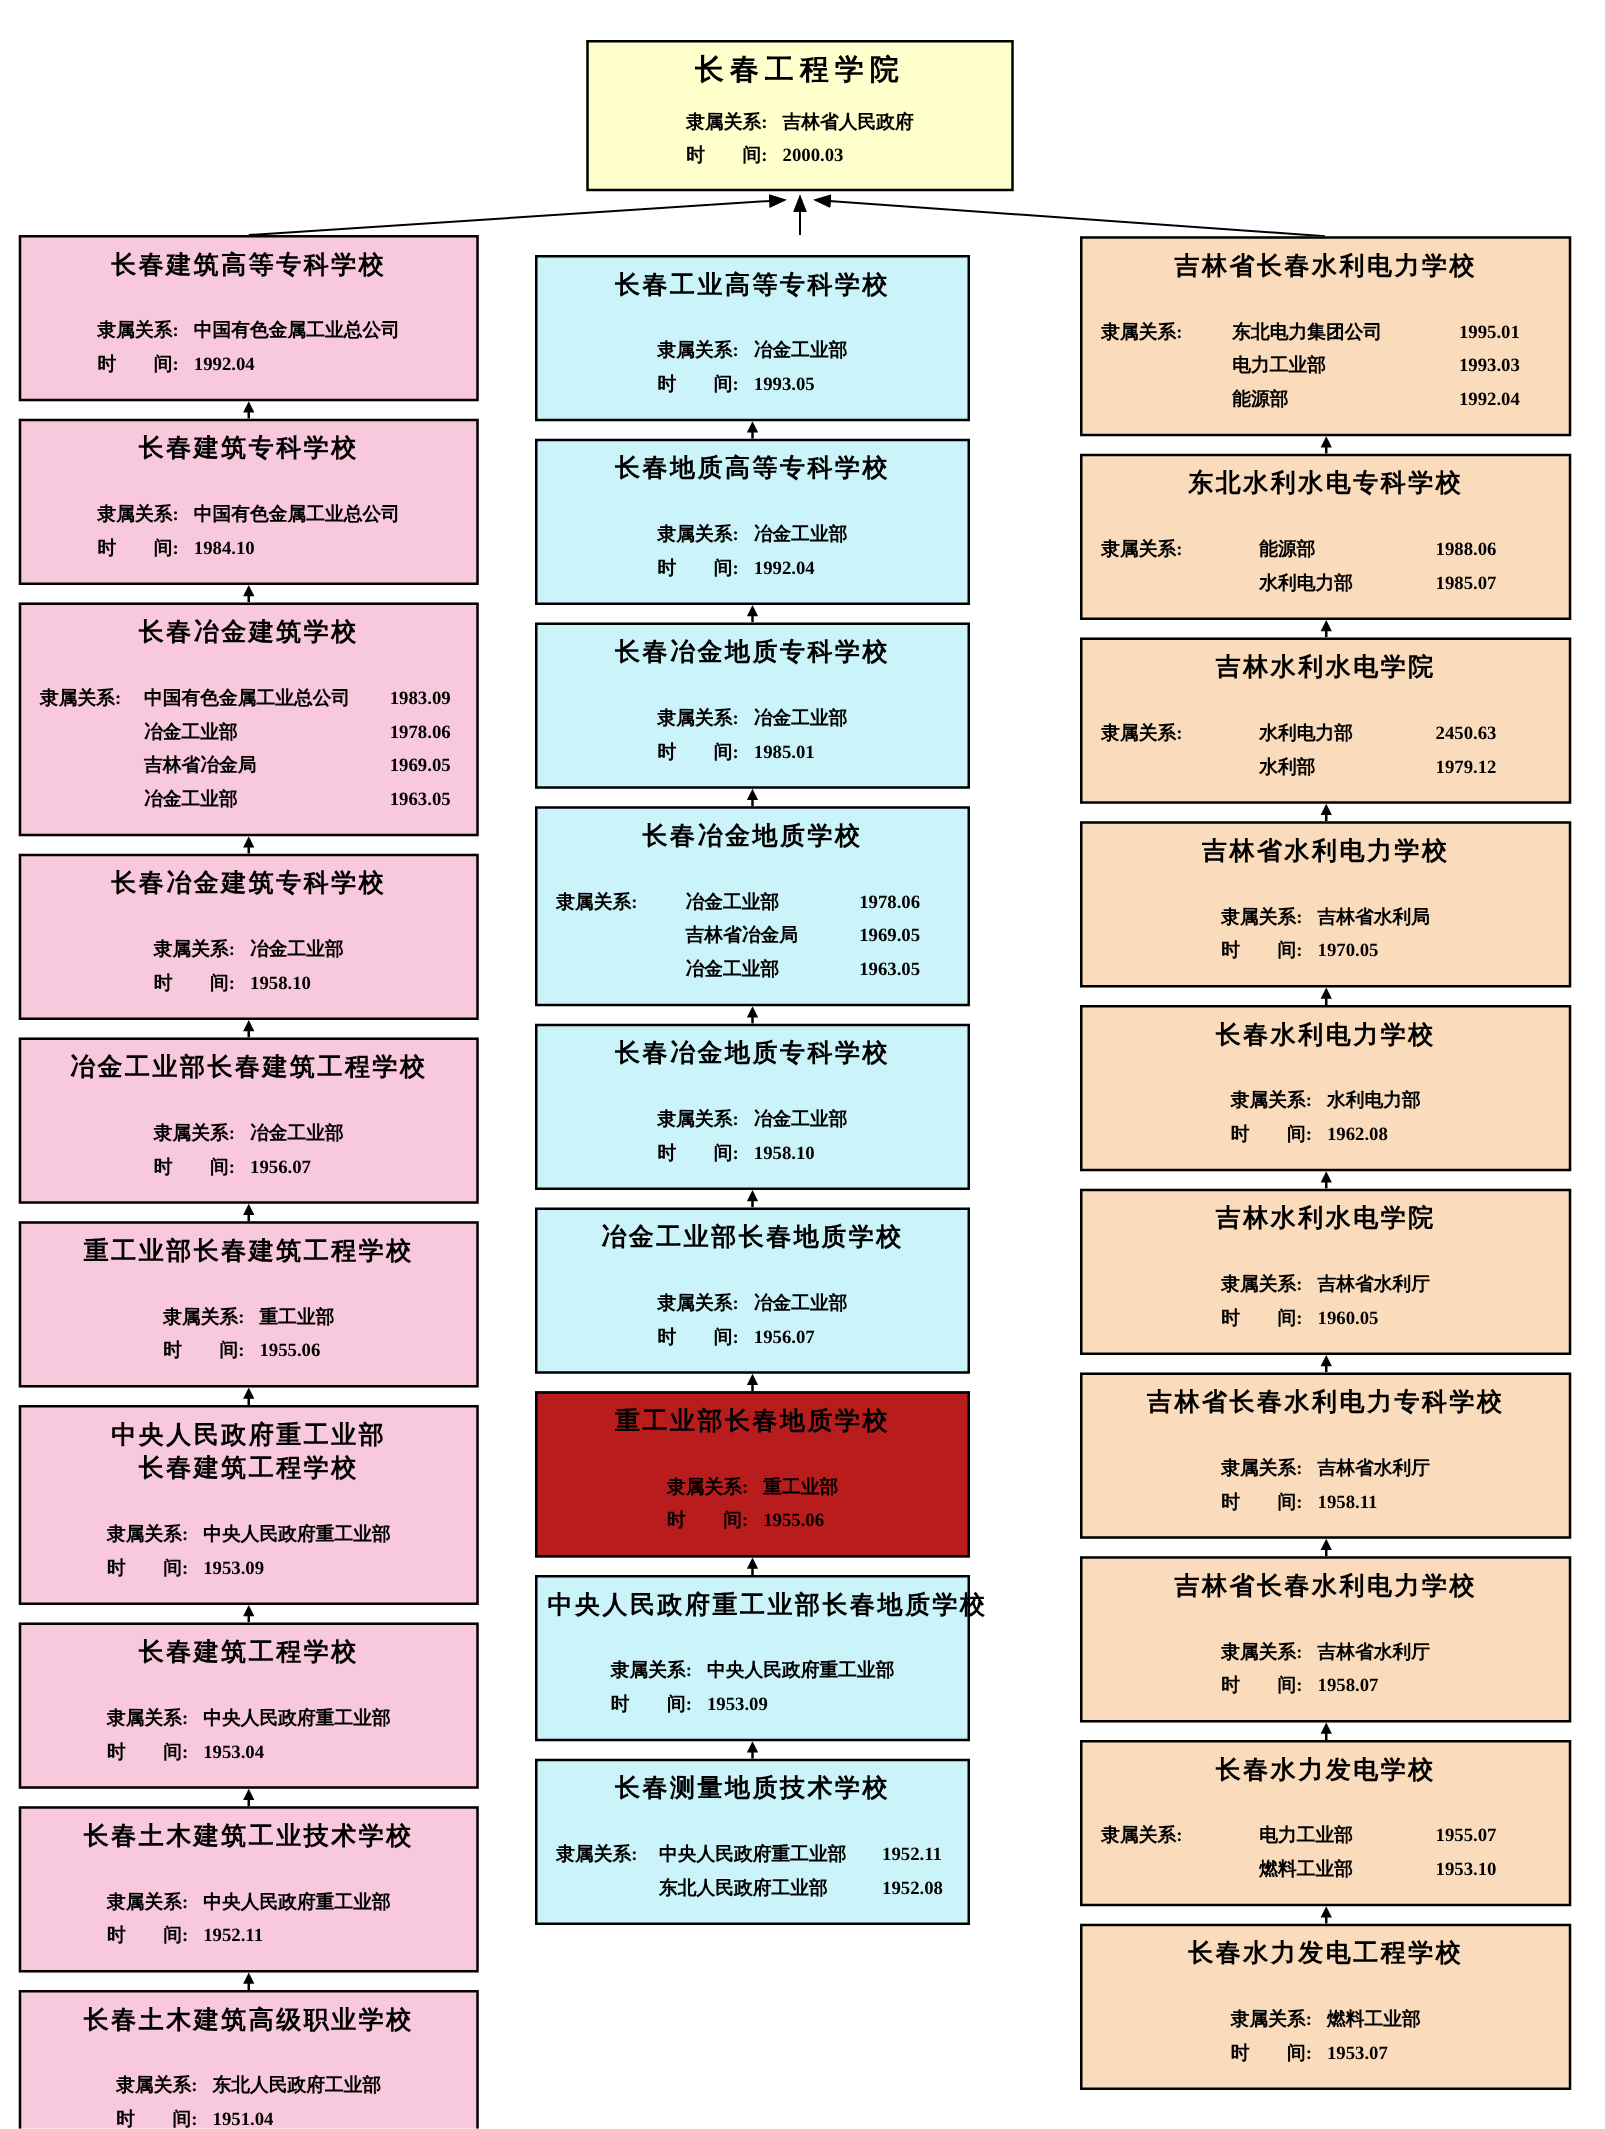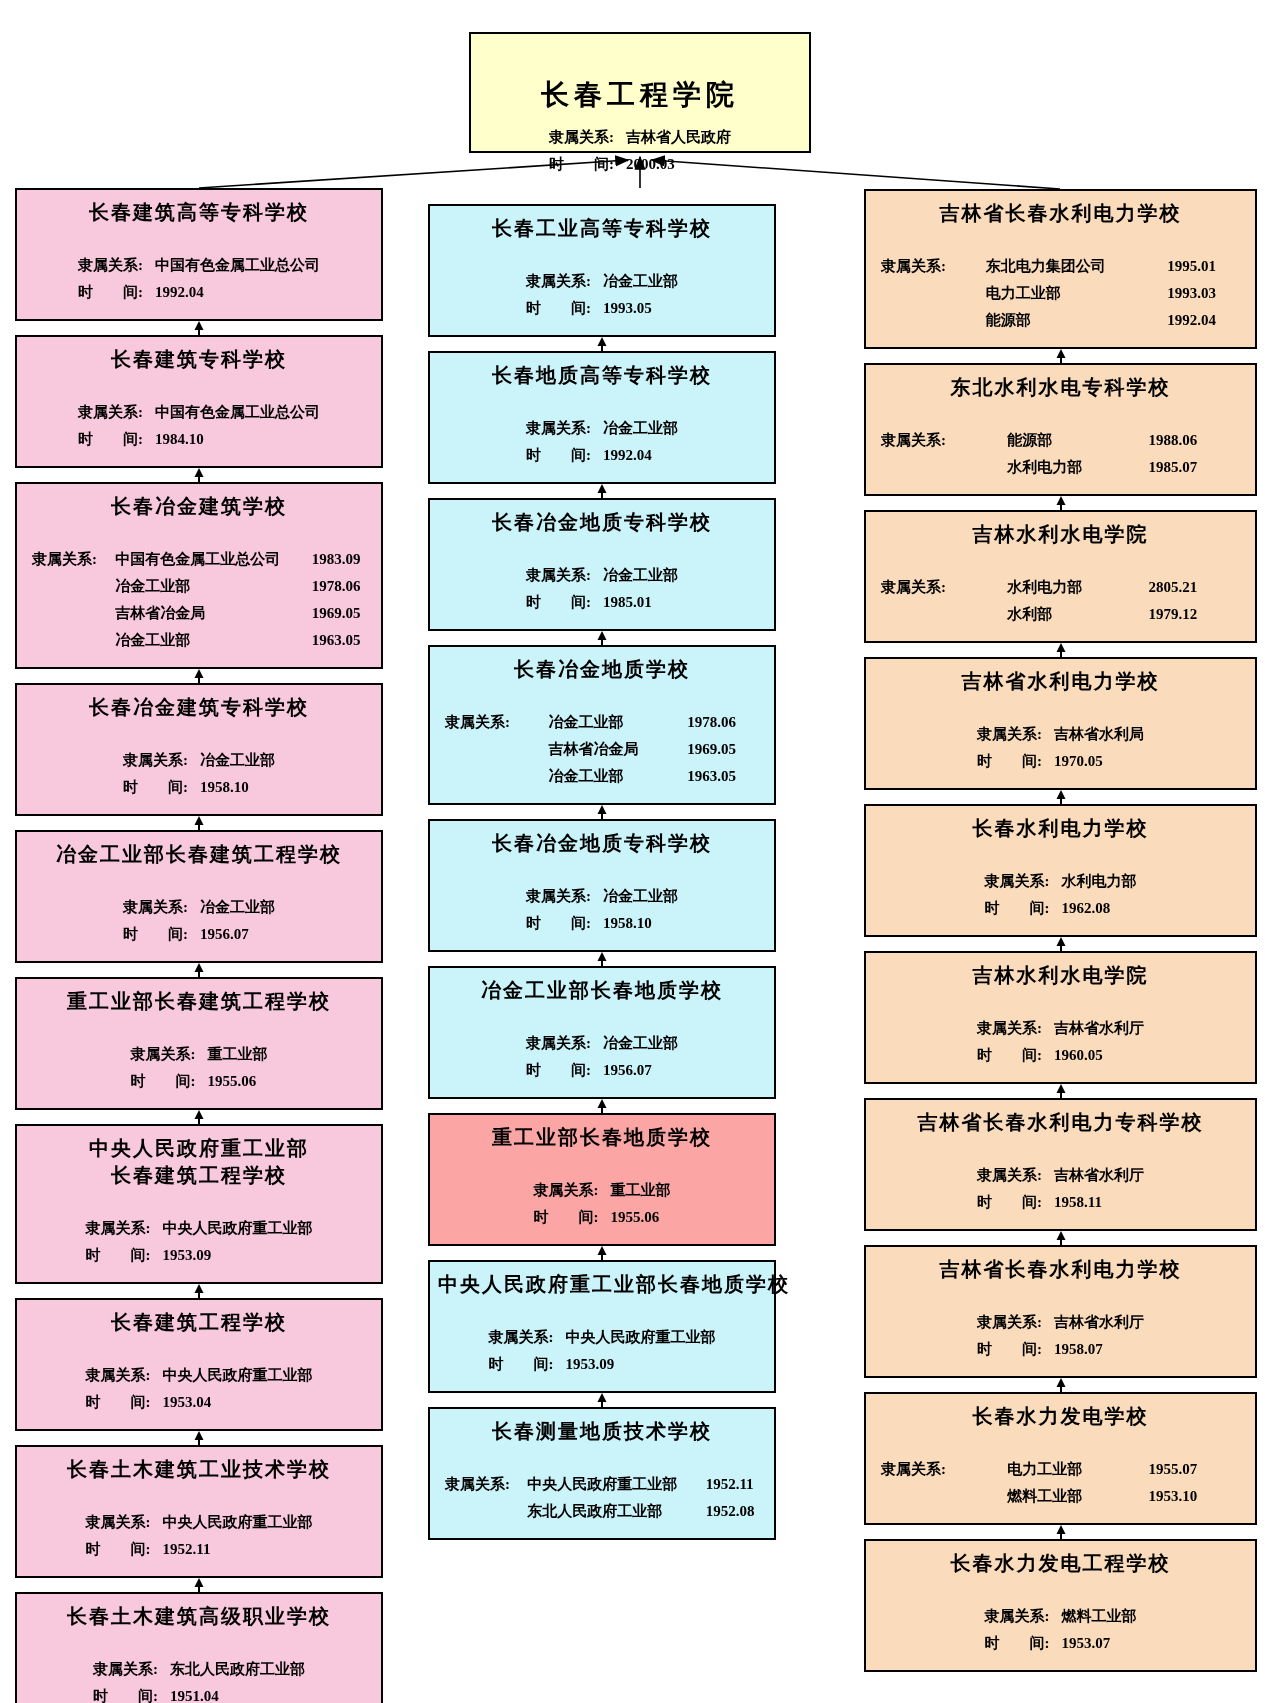--- a/index.html
+++ b/index.html
@@ -38,21 +38,21 @@
   #col-2{left:864px;top:189px;width:393px;}
   .gap{
     height:14px;flex:0 0 14px;
     display:flex;justify-content:center;align-items:center;
   }
   #root-box{
     position:absolute;left:469px;top:32px;width:342px;height:121px;
     border:2px solid #000;box-sizing:border-box;
     padding:8px 8px 12px 8px;
   }
-  #root-box .box-title{font-size:28px;letter-spacing:5px;margin-top:39px;}
+  #root-box .box-title{font-size:23px;letter-spacing:5px;}
   #root-box .box-body{margin-top:16px;}
   #top-connectors{position:absolute;left:0;top:0;}
 </style>
 </head>
 <body>
 
 <div id="canvas">
 
   <div id="root-box" style="background: rgb(255, 255, 204);">
     <div class="box-title">长春工程学院</div>
@@ -393,21 +393,21 @@
             <span class="cell value">1956.07</span>
           </div>
         </div>
       </div>
       <div class="gap">
         <svg width="14" height="14" viewBox="0 0 14 14">
           <path d="M7 14 L7 5" stroke="#000" stroke-width="2"></path>
           <path d="M7 0 L2.5 9 L11.5 9 Z" fill="#000"></path>
         </svg>
       </div>
-      <div class="box" style="background:#fca5a5">
+      <div class="box" style="background:#b91c1c">
         <div class="box-title">重工业部长春地质学校</div>
         <div class="box-body centered">
           <div class="box-row">
             <span class="cell label">隶属关系:</span>
             <span class="cell value">重工业部</span>
           </div>
           <div class="box-row">
             <span class="cell label">时　　间:</span>
             <span class="cell value">1955.06</span>
           </div>
@@ -501,21 +501,21 @@
           <path d="M7 14 L7 5" stroke="#000" stroke-width="2"></path>
           <path d="M7 0 L2.5 9 L11.5 9 Z" fill="#000"></path>
         </svg>
       </div>
       <div class="box" style="background:#FADCBC">
         <div class="box-title">吉林水利水电学院</div>
         <div class="box-body dated">
           <div class="box-row">
             <span class="cell label">隶属关系:</span>
             <span class="cell value">水利电力部</span>
-            <span class="cell date">2805.21</span>
+            <span class="cell date">2450.63</span>
           </div>
           <div class="box-row">
             <span class="cell label"></span>
             <span class="cell value">水利部</span>
             <span class="cell date">1979.12</span>
           </div>
         </div>
       </div>
       <div class="gap">
         <svg width="14" height="14" viewBox="0 0 14 14">

